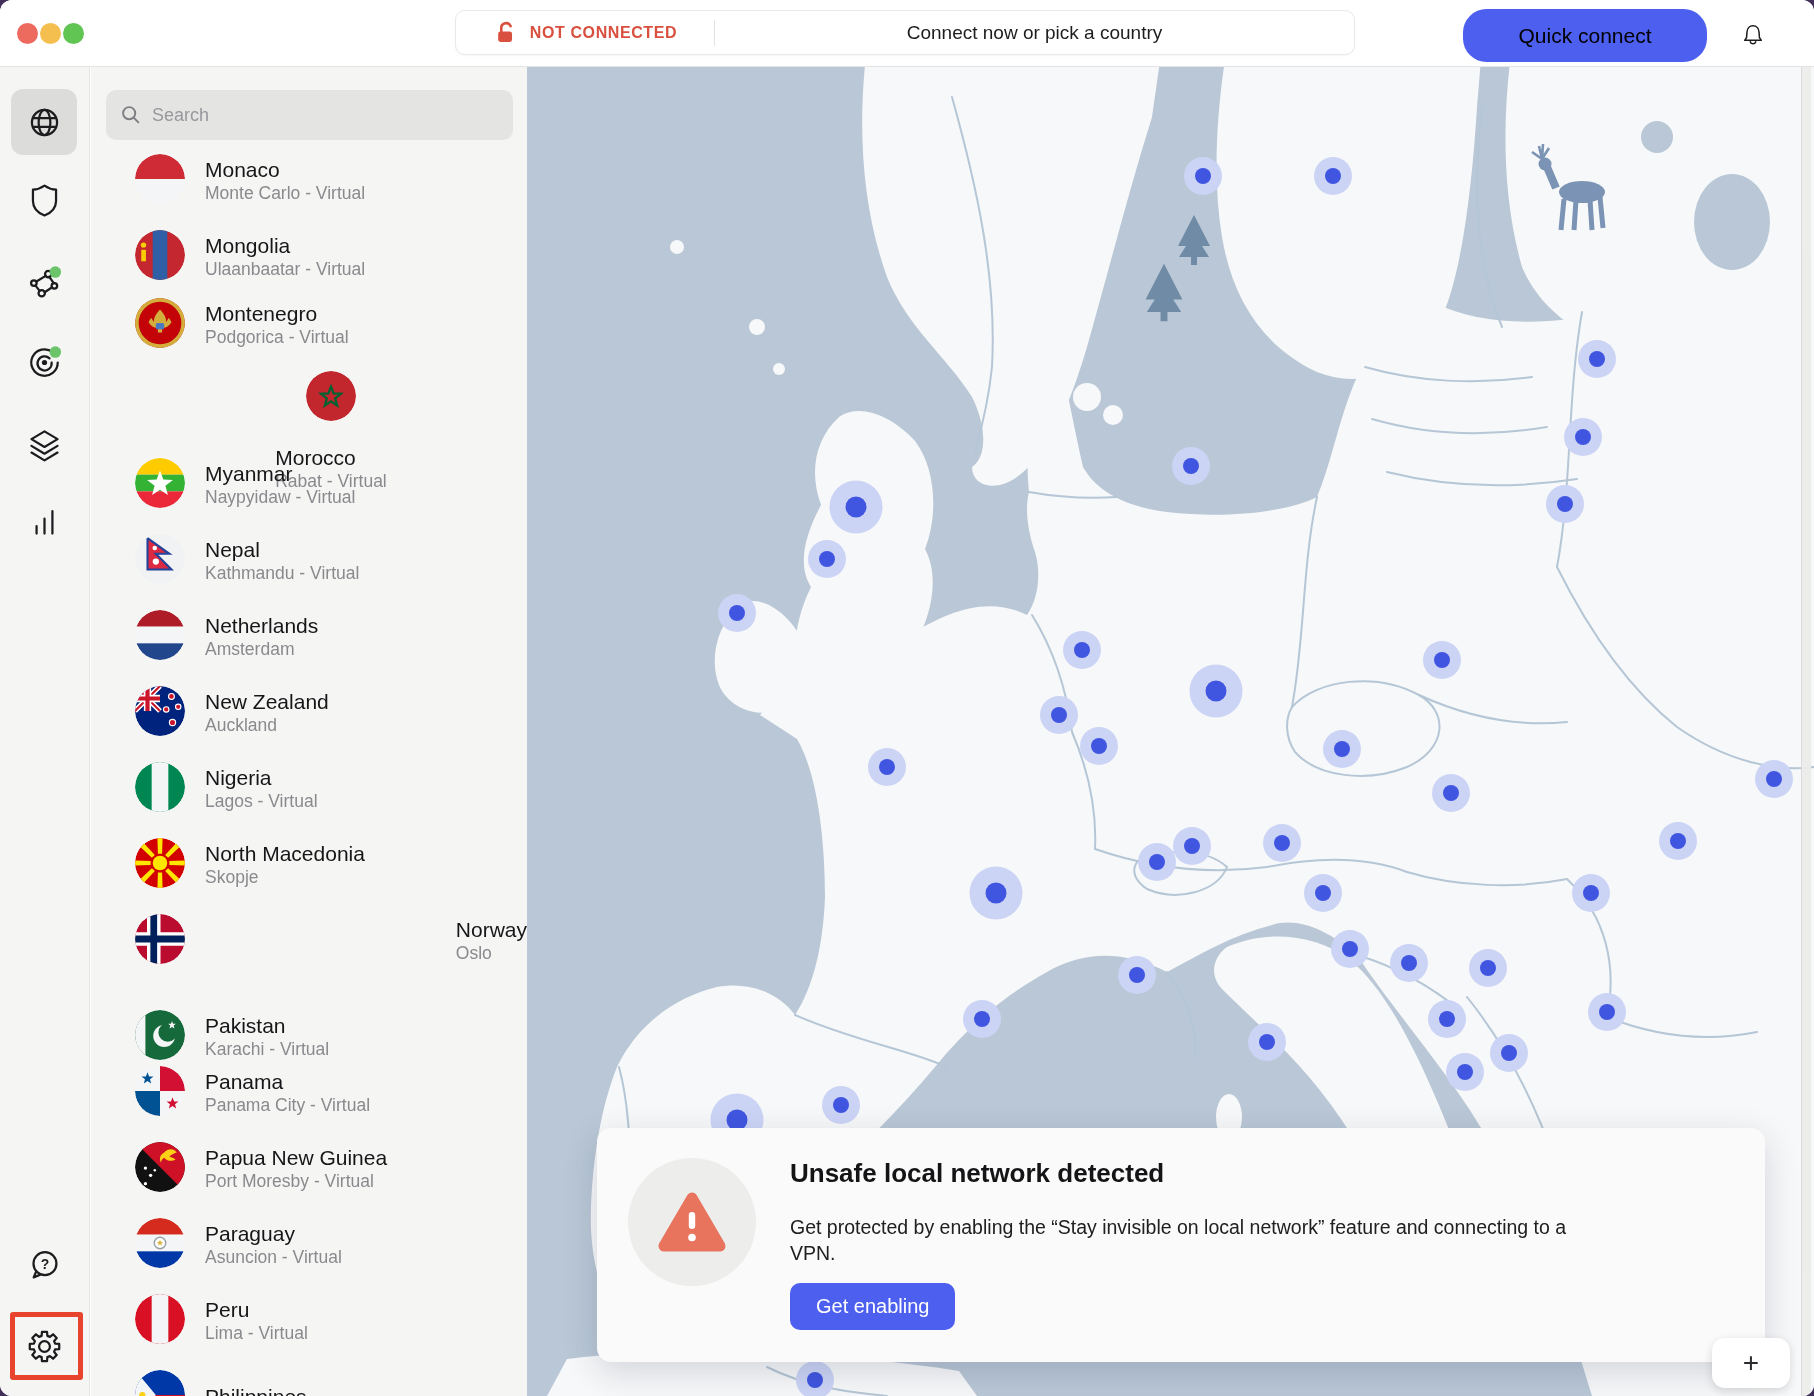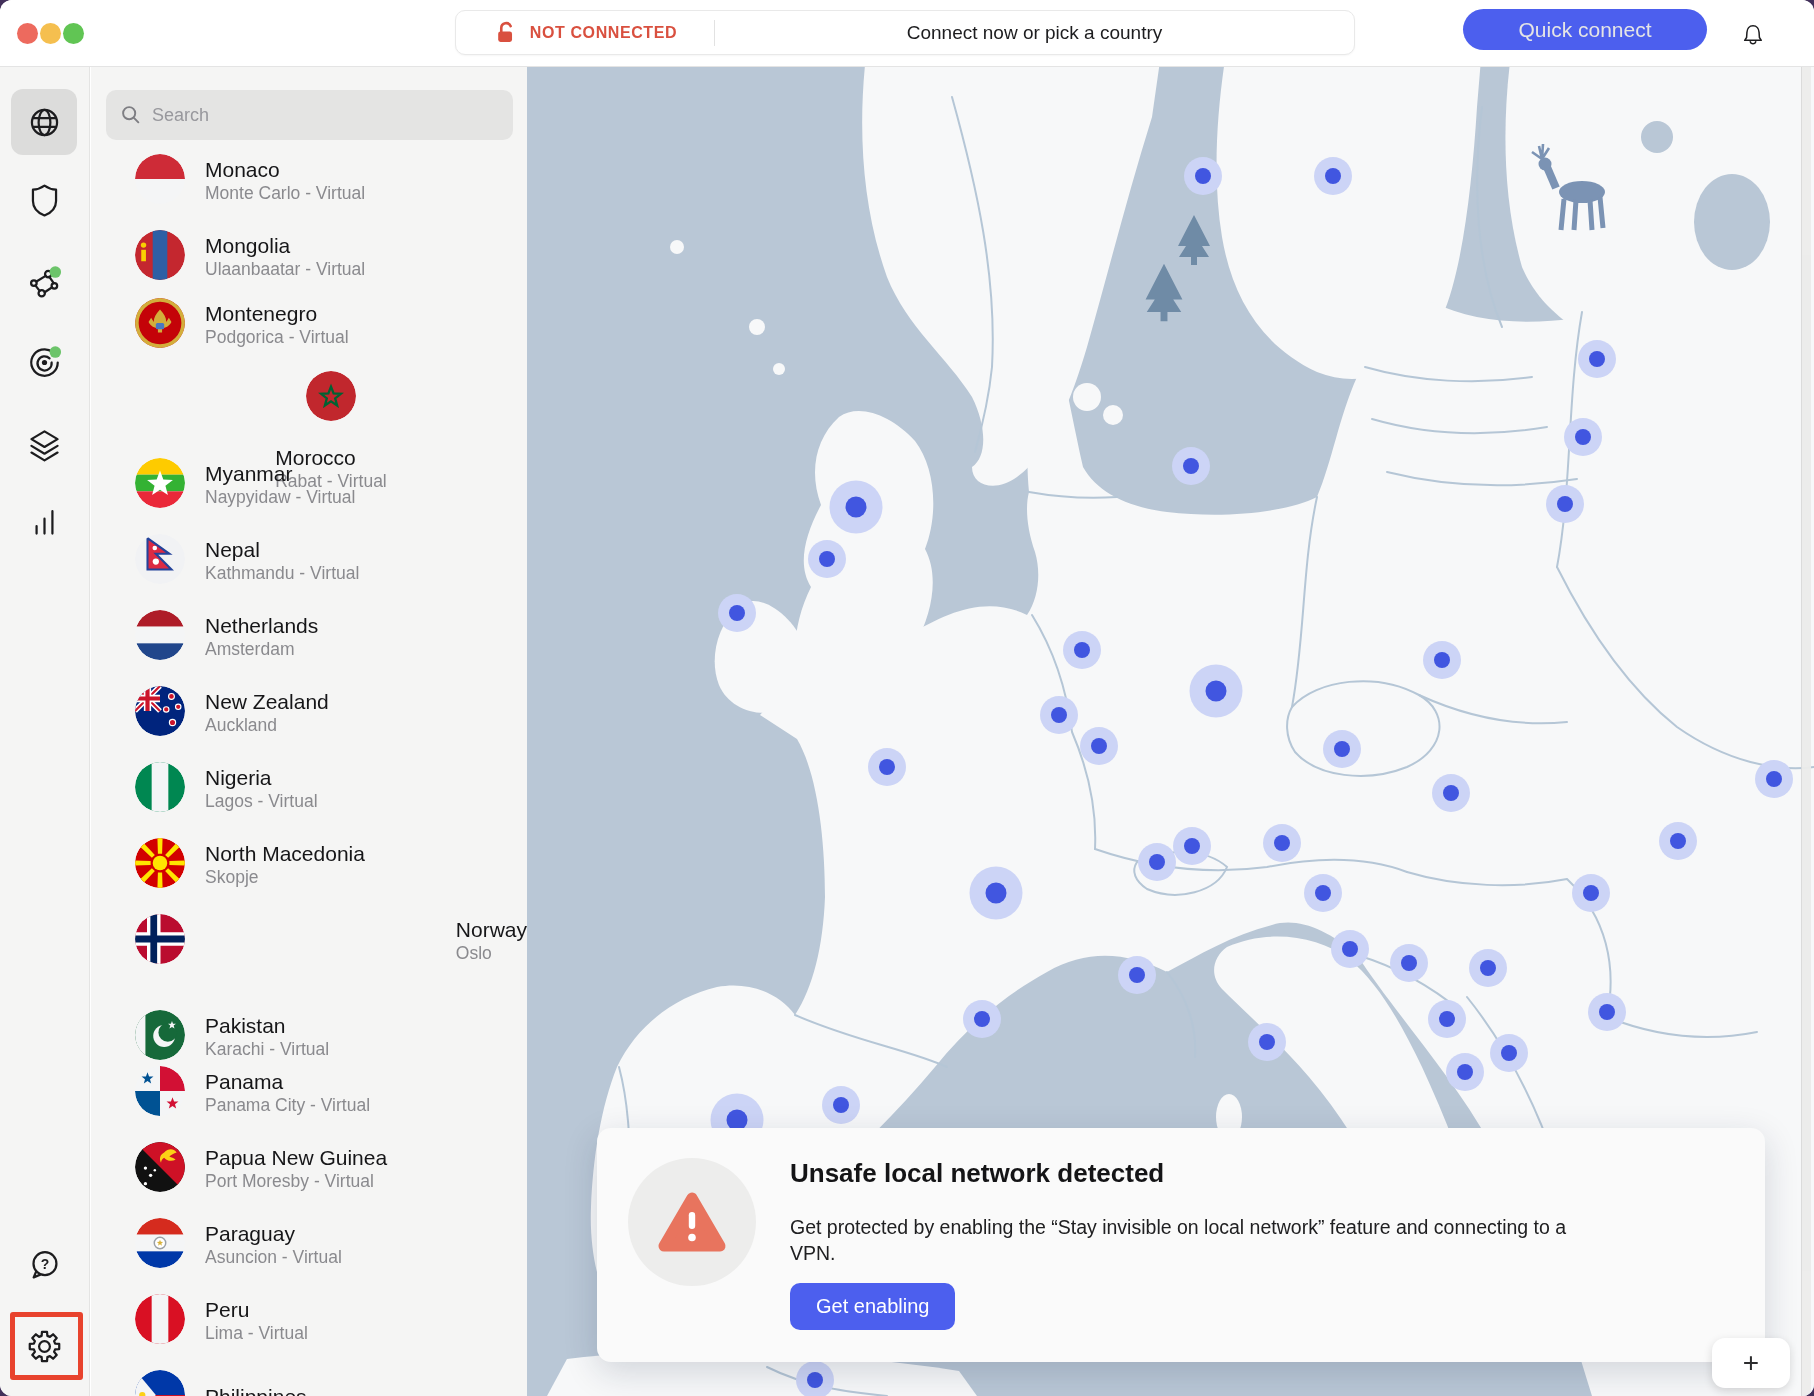--- a/index.html
+++ b/index.html
@@ -18,22 +18,22 @@
           border-bottom:1px solid #e4e4e4;z-index:6}
   .tl{position:absolute;top:23px;width:21px;height:21px;border-radius:50%}
   .pill{position:absolute;left:455px;top:10px;width:900px;height:45px;background:#fff;
         border:1px solid #e9e9e9;border-radius:10px;box-shadow:0 1px 2px rgba(0,0,0,.04);
         display:flex;align-items:center}
   .pill .seg-status{width:258px;display:flex;align-items:center;justify-content:center;gap:12px}
   .pill .divider{width:1px;height:26px;background:#e2e2e2}
   .status-label{color:var(--statusred);font-size:16px;font-weight:700;letter-spacing:.6px}
   .seg-picker{flex:1;text-align:center;font-size:19px;color:#1d1d1f;cursor:default}
   .lockic{width:25px;height:25px}
-  .qc-btn{position:absolute;left:1463px;top:9px;width:244px;height:41px;border:none;
-          background:var(--accent);color:#e5e5e5;font-size:21px;font-weight:500;
+  .qc-btn{position:absolute;left:1463px;top:9px;width:244px;height:53px;border:none;
+          background:var(--accent);color:#000000;font-size:21px;font-weight:500;
           border-radius:23.5px;font-family:inherit;cursor:pointer}
   .bell{position:absolute;left:1736px;top:18px;width:34px;height:34px;display:flex;
         align-items:center;justify-content:center;cursor:pointer}
   .bell svg{width:30px;height:30px;fill:none;stroke:#1d1d1f;stroke-width:2.2;
         stroke-linecap:round;stroke-linejoin:round}
 
   
   .sidebar{position:absolute;left:0;top:67px;bottom:0;width:90px;background:#f5f5f4;
            border-right:1px solid #e4e4e3;z-index:5}
   .side-item{position:absolute;left:11px;width:66px;height:66px;border-radius:12px;

